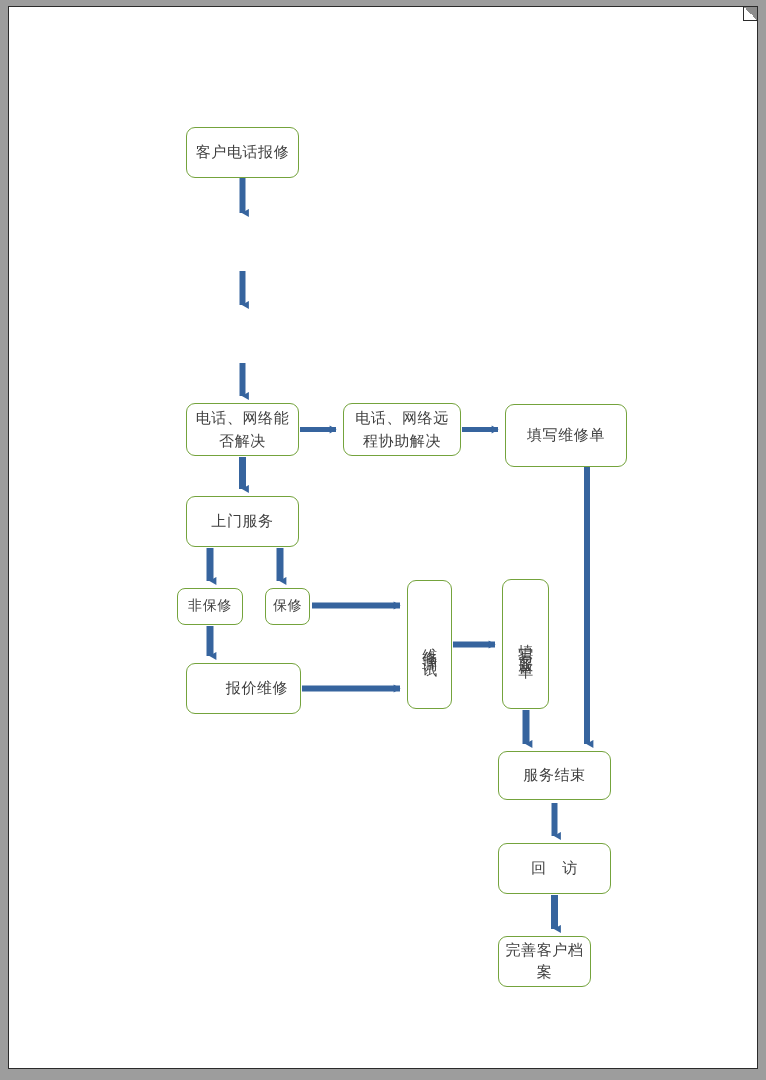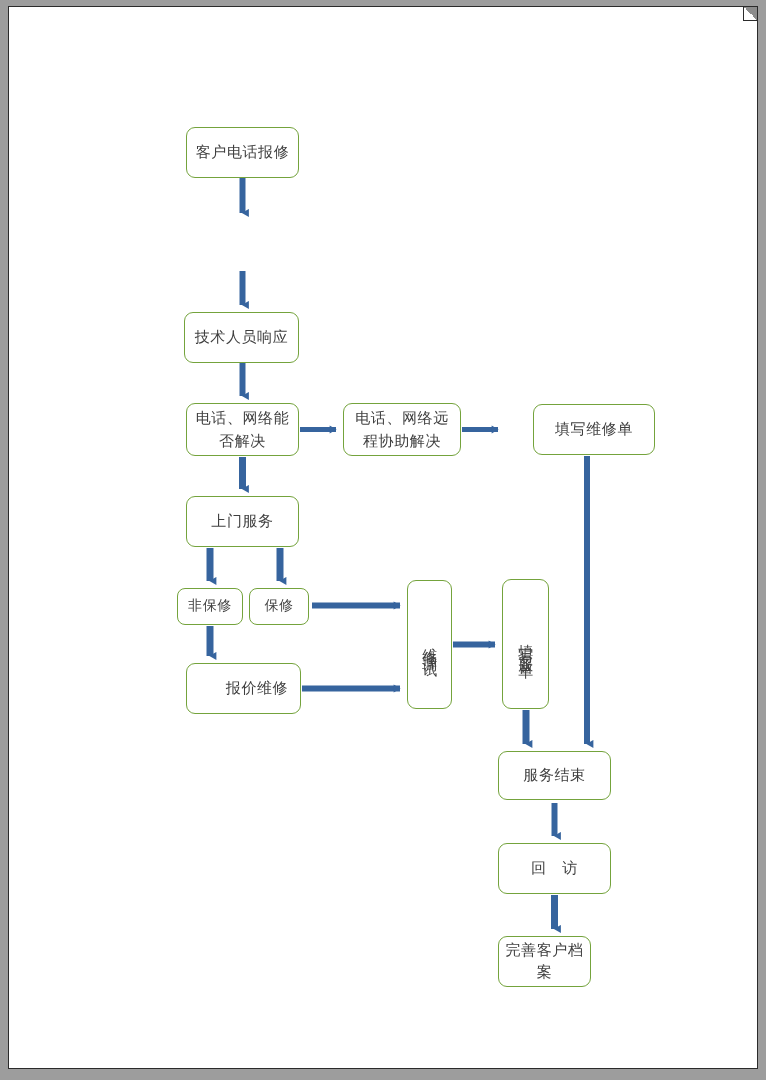--- a/index.html
+++ b/index.html
@@ -135,35 +135,34 @@
         <line x1="578" y1="449" x2="578" y2="737" stroke="#36649e" stroke-width="6" marker-end="url(#arrowDown)"></line>
 
         <line x1="545.5" y1="796" x2="545.5" y2="829" stroke="#36649e" stroke-width="6" marker-end="url(#arrowDown)"></line>
 
         <line x1="545.5" y1="888" x2="545.5" y2="922" stroke="#36649e" stroke-width="7" marker-end="url(#arrowDown)"></line>
       </svg>
 
       <div class="node" style="left:177px; top:120px; width:113px; height:51px;">客户电话报修</div>
 
 
-      <div class="node" style="left:175px; top:305px; width:115px; height:51px;">技术人员响应</div>
 
       <div class="node two-line" style="left:334px; top:396px; width:118px; height:53px; white-space:pre-line;">电话、网络远
 程协助解决</div>
 
       <div class="node two-line" style="left:177px; top:396px; width:113px; height:53px; white-space:pre-line;">电话、网络能
 否解决</div>
 
-      <div class="node" style="left:496px; top:397px; width:122px; height:51px;margin-left:28px;">填写维修单</div>
+      <div class="node" style="left:496px; top:397px; width:122px; height:63px;">填写维修单</div>
 
       <div class="node" style="left:177px; top:489px; width:113px; height:51px;">上门服务</div>
 
       <div class="node small" style="left:168px; top:581px; width:66px; height:37px;">非保修</div>
 
-      <div class="node small" style="left:240px; top:581px; width:60px; height:37px;">保修</div>
+      <div class="node small" style="left:256px; top:581px; width:45px; height:37px;">保修</div>
 
       <div class="node" style="left:177px; top:656px; width:115px; height:51px;padding-left:27px;">报价维修</div>
 
       <div class="node vertical" style="left:398px; top:573px; width:45px; height:129px;">维修调试</div>
 
       <div class="node vertical" style="left:493px; top:572px; width:47px; height:130px;">填写客服单</div>
 
       <div class="node" style="left:489px; top:744px; width:113px; height:49px;">服务结束</div>
 
       <div class="node" style="left:489px; top:836px; width:113px; height:51px;">回　访</div>

